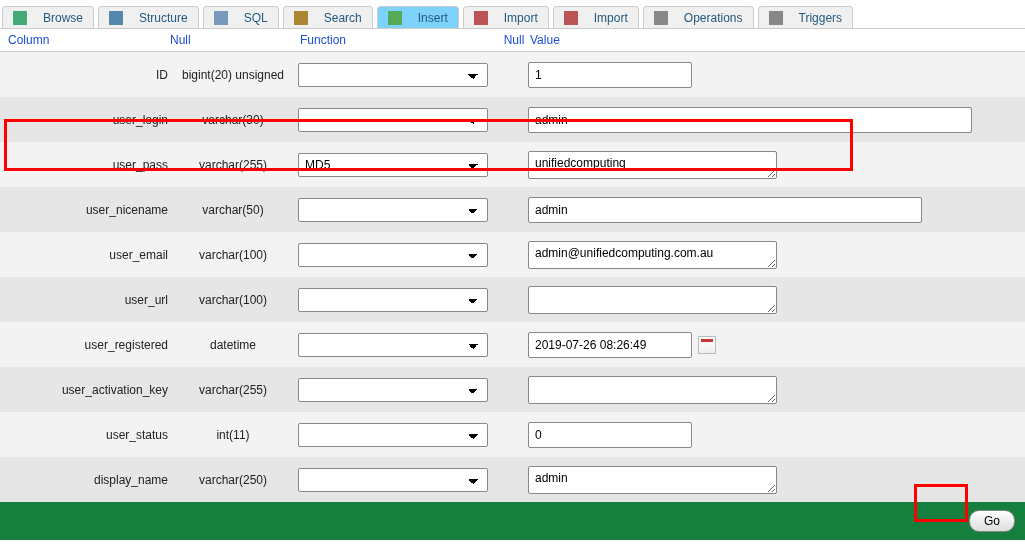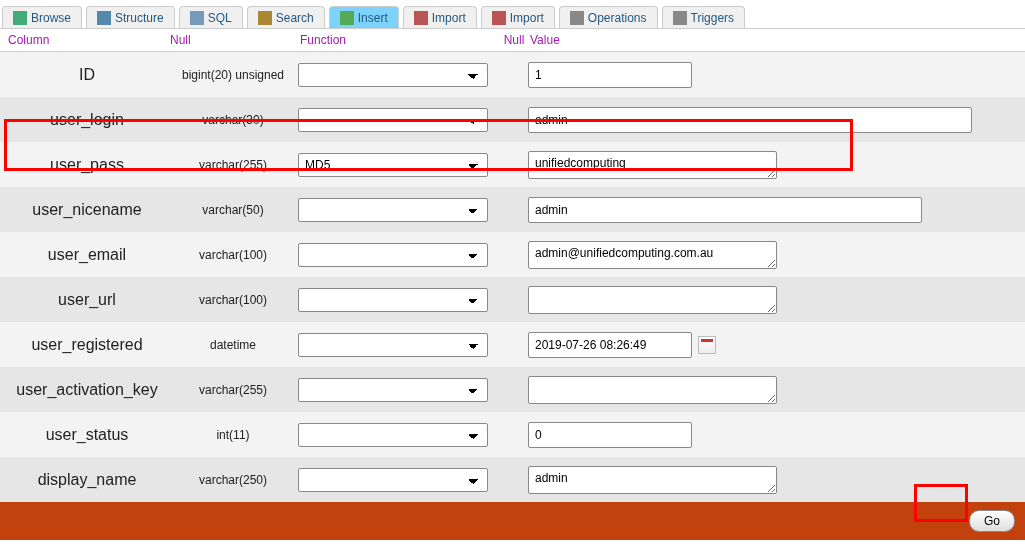--- a/index.html
+++ b/index.html
@@ -1,51 +1,51 @@
 <!DOCTYPE html>
 <html><head>
 <meta charset="utf-8">
 <style>
 html,body{margin:0;padding:0;font-family:sans-serif;font-size:13px;color:#222;background:#fff}
 body{width:1025px}
 
 .tabs{display:flex;border-bottom:1px solid #ccc;height:28px;overflow:hidden;align-items:flex-end;padding-left:2px}
-.tab{display:flex;align-items:center;gap:4px;padding:4px 10px;border:1px solid #ccc;border-bottom:none;margin-right:4px;border-radius:4px 4px 0 0;background:#f0f0f0;cursor:pointer;color:#235a81;position:relative;top:1px;font-size:12px}
+.tab{display:flex;align-items:center;gap:16px;padding:4px 10px;border:1px solid #ccc;border-bottom:none;margin-right:4px;border-radius:4px 4px 0 0;background:#f0f0f0;cursor:pointer;color:#235a81;position:relative;top:1px;font-size:12px}
 .tab.active{background:#7dd3fc}
 .tab .tico{width:14px;height:14px;display:inline-block}
 
-.hdr{display:flex;border-bottom:1px solid #ccc;padding:4px 6px;font-family:sans-serif;color:#a21caf;font-size:12px}
+.hdr{display:flex;border-bottom:1px solid #ccc;padding:4px 6px;font-family:sans-serif;color:#1d4ed8;font-size:12px}
 .hdr span{display:inline-block}
 .c-col{width:162px;padding-left:2px}
 .c-type{width:130px;text-align:left}
 .c-func{width:198px}
 .c-null{width:32px;text-align:center}
 .c-val{flex:1}
 
 .row{display:flex;align-items:center;padding:6px 6px;min-height:33px}
 .row.odd{background:#f3f3f3}
 .row.even{background:#e6e6e6}
-.col-c{width:162px;text-align:center;font-size:16px}
+.col-c{width:162px;text-align:right;font-size:12px}
 .col-t{width:130px;text-align:center;font-size:12px}
 .col-f{width:198px}
 .col-n{width:32px}
 .col-v{flex:1;display:flex;align-items:center;gap:6px}
 .func-sel{width:190px;height:24px;border:1px solid #888;background:#fff;font-size:12px;font-family:sans-serif;appearance:none;-webkit-appearance:none;padding:2px 6px;border-radius:2px;background-image:linear-gradient(45deg,transparent 50%,#000 50%),linear-gradient(135deg,#000 50%,transparent 50%);background-position:calc(100% - 14px) 10px,calc(100% - 9px) 10px;background-size:5px 5px,5px 5px;background-repeat:no-repeat}
 .val-in{height:20px;border:1px solid #888;background:#fff;font-size:12px;font-family:sans-serif;padding:2px 6px;border-radius:2px}
 .val-ta{border:1px solid #888;background:#fff;font-size:12px;font-family:sans-serif;padding:4px 6px;border-radius:2px;resize:both;height:18px;line-height:14px;overflow:hidden}
 .w-s{width:150px}
 .w-m{width:235px}
 .w-l{width:430px}
 .w-xl{width:380px}
 .cal-ico{width:16px;height:16px;border:1px solid #bbb;background:linear-gradient(#fff,#eee);display:inline-block;position:relative}
 .cal-ico:after{content:'';position:absolute;top:2px;left:2px;right:2px;height:3px;background:#c33}
 
 .hl{position:absolute;border:3px solid red;pointer-events:none;box-sizing:border-box;z-index:5}
 
-.footer{background:#c2410c;padding:8px 10px;display:flex;justify-content:flex-end}
+.footer{background:#15803d;padding:8px 10px;display:flex;justify-content:flex-end}
 .go-btn{padding:3px 14px;border:1px solid #888;background:linear-gradient(#fff,#ddd);border-radius:10px;font-size:12px;font-family:sans-serif;cursor:pointer}
 .wrap{position:relative}
 </style>
 </head>
 <body>
 
 <div class="wrap">
   <div class="tabs" id="tabs">
       <div class="tab">
         <span class="tico" style="background: rgb(68, 170, 119);"></span>

